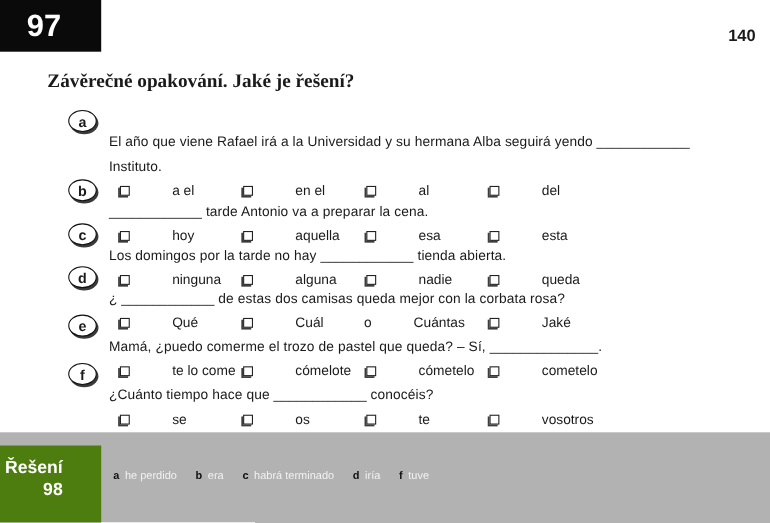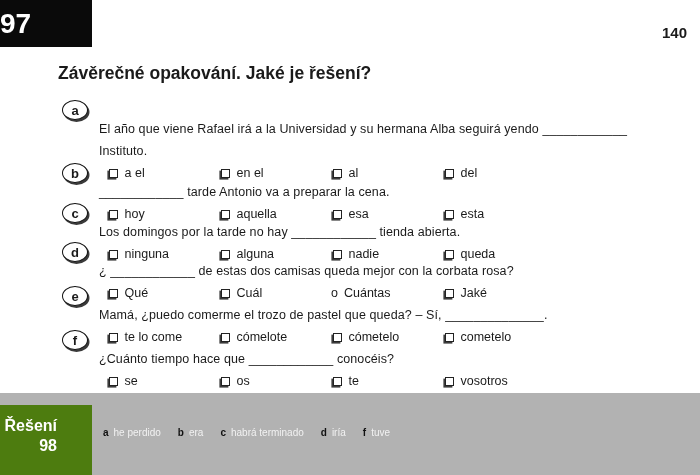--- a/index.html
+++ b/index.html
@@ -5,41 +5,41 @@
   html,body { margin:0; padding:0; }
   body {
     width:700px; height:475px; position:relative; overflow:hidden;
     background:#ffffff; color:#1a1a1a;
     font-family:"Liberation Sans","DejaVu Sans",sans-serif;
   }
   
   .header-block {
     position:absolute; left:0; top:0; width:92px; height:47px;
     background:#0a0a0a; color:#fff; box-sizing:border-box;
-    display:flex; align-items:center; justify-content:flex-start; padding-right:12px;
+    display:flex; align-items:center; justify-content:center; padding-right:12px;
     font-weight:bold; font-size:28px;
   }
   .page-number { position:absolute; top:24px; right:13px; font-weight:bold; font-size:15px; }
-  .title { position:absolute; left:58px; top:63px; font-size:17.5px; font-weight:bold; }
+  .title { position:absolute; left:43px; top:63px; font-size:17.5px; font-weight:bold;font-family:Liberation Serif, serif; }
 
   
   .q-row { position:absolute; left:62px; width:624px; display:flex; align-items:flex-start; }
   .row-a { top:98px; } .row-b { top:161px; } .row-c { top:201px; }
   .row-d { top:240px; } .row-e { top:284px; } .row-f { top:328px; }
   .q-badge {
     flex:0 0 auto; width:24px; height:18px; background:#fff;
     border:1.7px solid #111; border-radius:50%;
     box-shadow:1.5px 2px 0 #3a3a3a;
     display:flex; align-items:center; justify-content:center;
     font-weight:bold; font-size:13px; margin-top:2px;
   }
   .q-body { margin-left:11px;margin-top:20px; }
   .q-line { font-size:12.5px; line-height:22px; white-space:nowrap; letter-spacing:0.1px; }
   .q-options { display:flex; margin-left:8px; height:22px; align-items:center; }
-  .option { width:112px; font-size:12.5px; display:flex; align-items:center; }
+  .option { width:112px; font-size:12.5px; display:flex; align-items:center;gap:32px; }
   .cb {
     flex:0 0 auto; width:7px; height:7px; margin-left:1.5px; margin-right:7px;
     border:1.2px solid #222; box-shadow:-1.6px 1.6px 0 #3c3c3c; background:#fff;
   }
   .o-marker { margin-right:6px; }
 
   
   .footer-bar { position:absolute; left:0; top:393px; width:700px; height:82px; background:#b2b2b2; }
   .footer-block {
     position:absolute; left:0; top:0; width:92px; height:79px; background:#4d7c0f;

